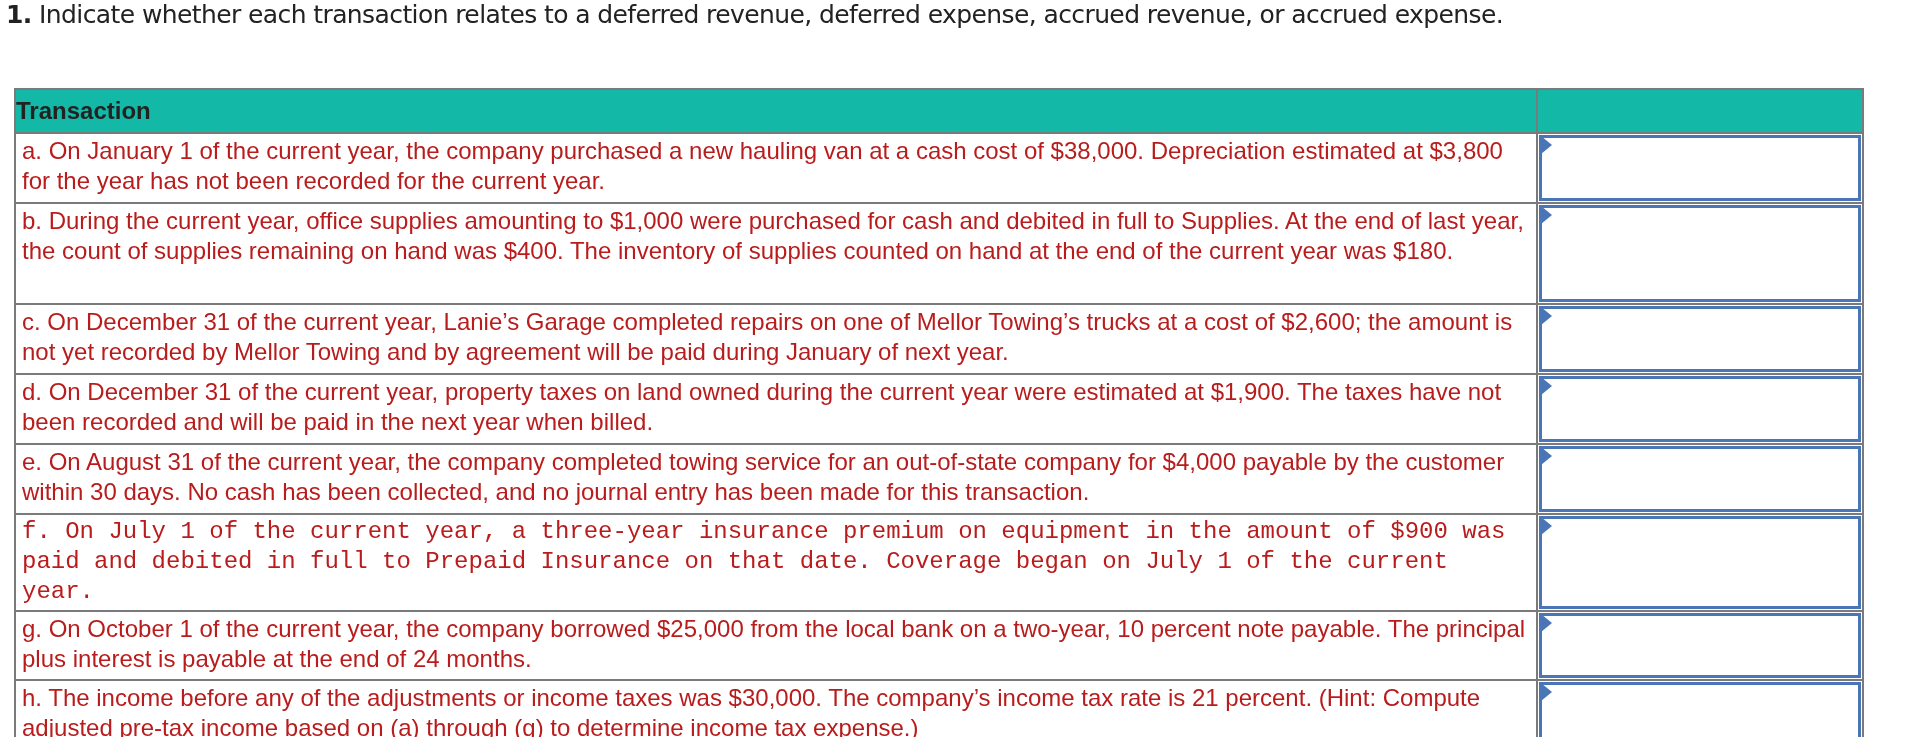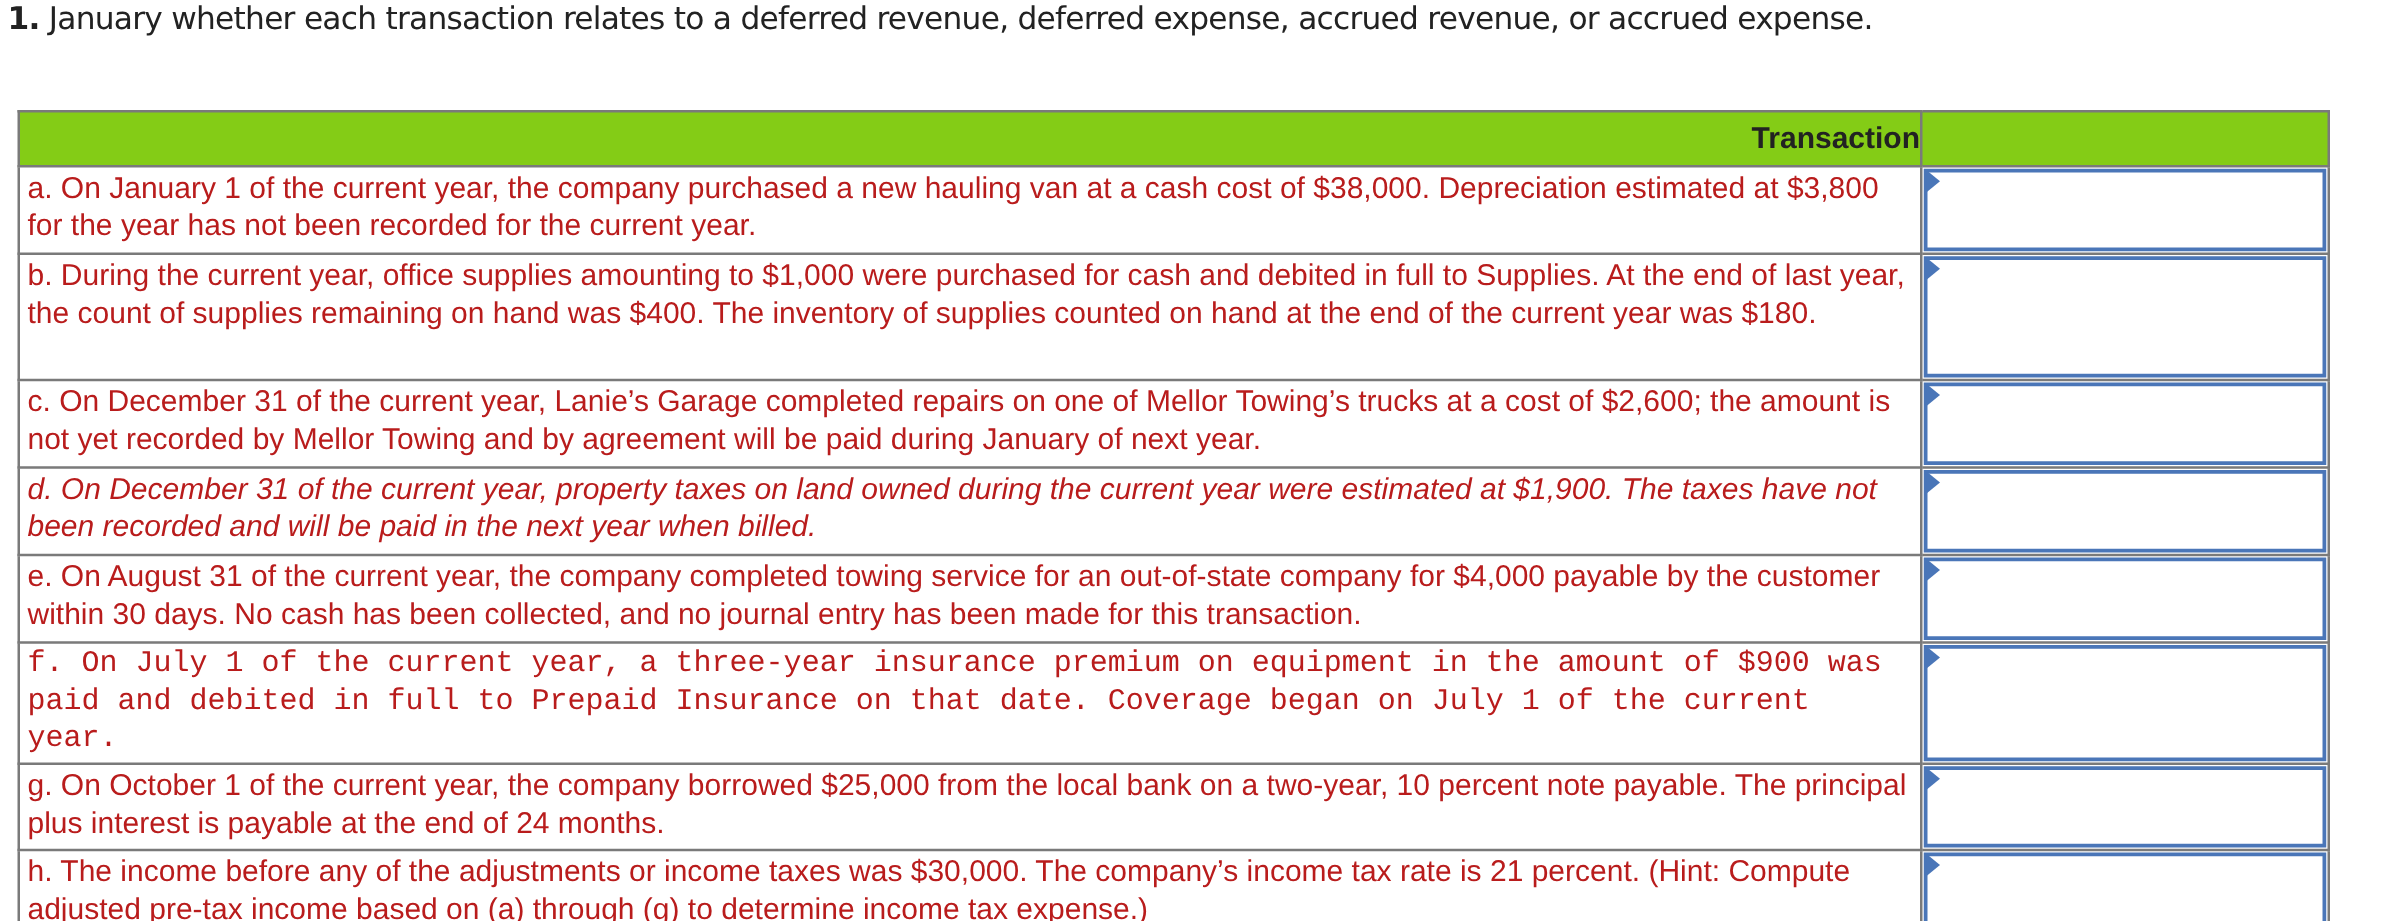--- a/index.html
+++ b/index.html
@@ -35,25 +35,25 @@
       top: 88px;
       width: 1848px;
       border-collapse: collapse;
       table-layout: fixed;
     }
     table.tx th, table.tx td {
       border: 2px solid #7a7a7a;
       padding: 0;
     }
     table.tx th {
-      background: #84cc16;
+      background: #14b8a6;
       height: 42px;
       font-size: 24px;
       font-weight: bold;
-      text-align: right;
+      text-align: left;
       color: #222222;
     }
     table.tx col.c1 { width: 1522px; }
     table.tx col.c2 { width: 326px; }
     td.desc {
       font-size: 24px;
       line-height: 30px;
       padding: 2px 4px 3px 6px !important;
       vertical-align: top;
       color: #b91c1c;
@@ -80,32 +80,32 @@
       width: 0;
       height: 0;
       border-top: 9px solid transparent;
       border-bottom: 9px solid transparent;
       border-left: 11px solid #4a76b8;
       transform: translateY(-1px);
     }
     tr.r-a td { height: 63px; }
     tr.r-b td { height: 94px; }
     tr.r-c td { height: 63px; margin-left: 30px; }
-    tr.r-d td { height: 63px; font-style: italic; }
+    tr.r-d td { height: 63px; }
     tr.r-e td { height: 63px; }
     tr.r-f td { height: 63px; font-family: Liberation Mono, monospace; }
     tr.r-g td { height: 62px; border-radius: 25px; }
     tr.r-h td { height: 64px; }
   </style>
 </head>
 <body>
 
 <div class="question">
   <span class="num">1.</span>
-  <span>January whether each transaction relates to a deferred revenue, deferred expense, accrued revenue, or accrued expense.</span>
+  <span>Indicate whether each transaction relates to a deferred revenue, deferred expense, accrued revenue, or accrued expense.</span>
 </div>
 
 <table class="tx">
   <colgroup>
     <col class="c1">
     <col class="c2">
   </colgroup>
   <thead>
     <tr>
       <th>Transaction</th>

